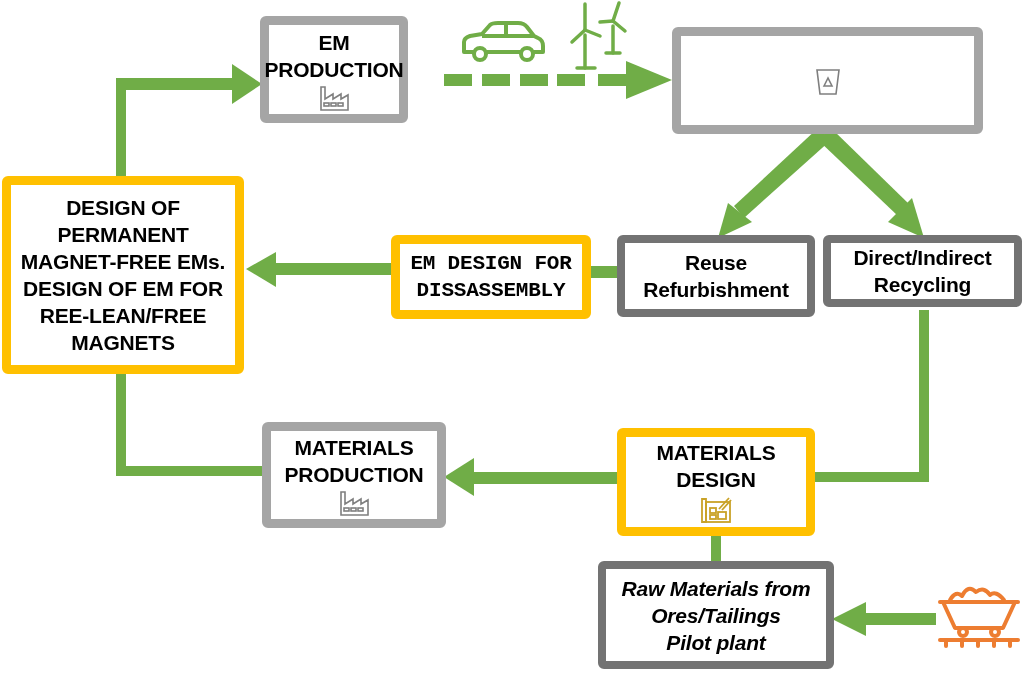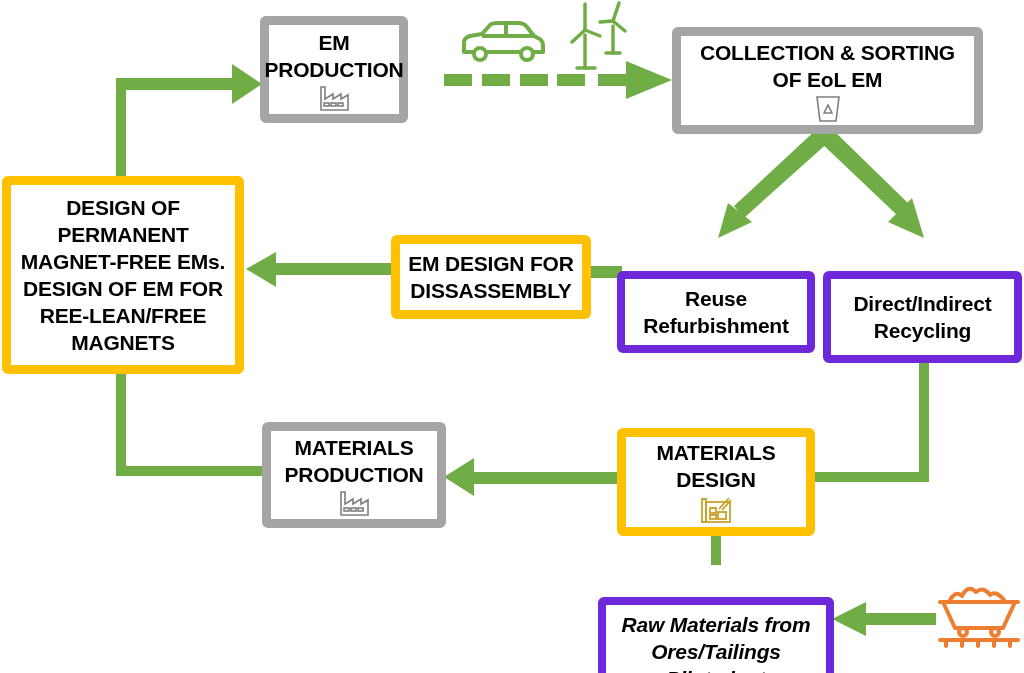--- a/index.html
+++ b/index.html
@@ -4,21 +4,21 @@
 <style>
   html, body { margin:0; padding:0; background:#ffffff; }
   body { width:1024px; height:673px; position:relative; overflow:hidden;
          font-family:"Liberation Sans", sans-serif; }
   #canvas { position:absolute; left:0; top:0; width:1024px; height:673px; }
   .box { position:absolute; box-sizing:border-box; background:#fff; border-radius:6px;
          display:flex; flex-direction:column; align-items:center; justify-content:center;
          text-align:center; color:#000; font-weight:bold; }
   .gray { border:9px solid #a5a5a5; }
   .yellow { border:9px solid #ffc000;justify-content:center; }
-  .blue { border:8px solid #6d28d9;margin-top:36px; }
+  .blue { border:8px solid #737373; }
   .lbl { font-size:21px; line-height:27px; white-space:pre-line; letter-spacing:-0.2px; }
   .icon { display:block; margin-top:2px; }
 </style>
 </head>
 <body>
 
 <svg id="canvas" viewBox="0 0 1024 673" xmlns="http://www.w3.org/2000/svg">
   <g fill="#70ad47" stroke="none">
 
     <g>
@@ -119,50 +119,48 @@
     <g fill="none" stroke="#7f7f7f" stroke-width="1.6">
       <path d="M3,25 L3,2 L7,2 L7,14 L15,9 L15,14 L23,9 L23,14 L30,10 L30,25 Z"></path>
       <rect x="6" y="18" width="5" height="3"></rect>
         <rect x="13" y="18" width="5" height="3"></rect>
         <rect x="20" y="18" width="5" height="3"></rect>
     </g>
   </svg>
 </div>
 
 <div class="box gray" style="left:672px;top:27px;width:311px;height:107px;">
-  <div class="lbl">COLLECTION &amp; SORTING
-OF EoL EM</div>
   <svg class="icon" width="26" height="28" viewBox="0 0 26 28">
     <g fill="none" stroke="#7f7f7f" stroke-width="1.6">
       <path d="M2,2 L24,2 L21,26 L5,26 Z"></path>
       <path d="M9,18 L13,10 L17,18 Z"></path>
     </g>
   </svg>
 </div>
 
 <div class="box yellow" style="left:2px;top:176px;width:242px;height:198px;">
   <div class="lbl">DESIGN OF
 PERMANENT
 MAGNET-FREE EMs.
 DESIGN OF EM FOR
 REE-LEAN/FREE
 MAGNETS</div>
 </div>
 
-<div class="box yellow" style="left:391px;top:235px;width:200px;height:84px;">
+<div class="box yellow" style="left:391px;top:235px;width:200px;height:84px;font-family:Liberation Mono, monospace;">
   <div class="lbl">EM DESIGN FOR
 DISSASSEMBLY</div>
 </div>
 
 <div class="box blue" style="left:617px;top:235px;width:198px;height:82px;">
   <div class="lbl" style="font-weight:bold;">Reuse
 Refurbishment</div>
 </div>
 
-<div class="box blue" style="left:823px;top:235px;width:199px;height:92px;">
+<div class="box blue" style="left:823px;top:235px;width:199px;height:72px;">
   <div class="lbl">Direct/Indirect
 Recycling</div>
 </div>
 
 <div class="box gray" style="left:262px;top:422px;width:184px;height:106px;">
   <div class="lbl">MATERIALS
 PRODUCTION</div>
   <svg class="icon" width="32" height="26" viewBox="0 0 32 26">
     <g fill="none" stroke="#7f7f7f" stroke-width="1.6">
       <path d="M3,25 L3,2 L7,2 L7,14 L15,9 L15,14 L23,9 L23,14 L30,10 L30,25 Z"></path>

